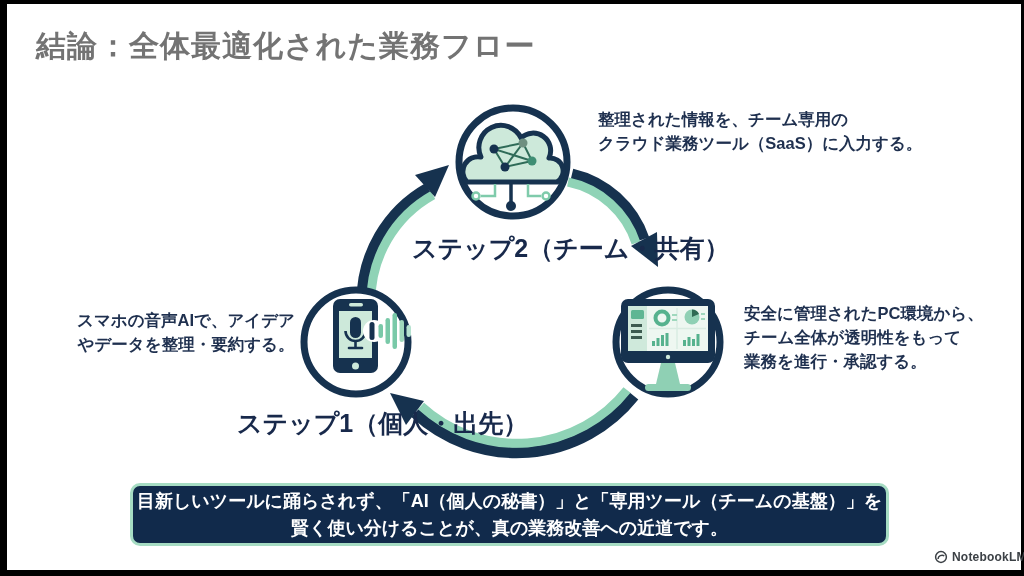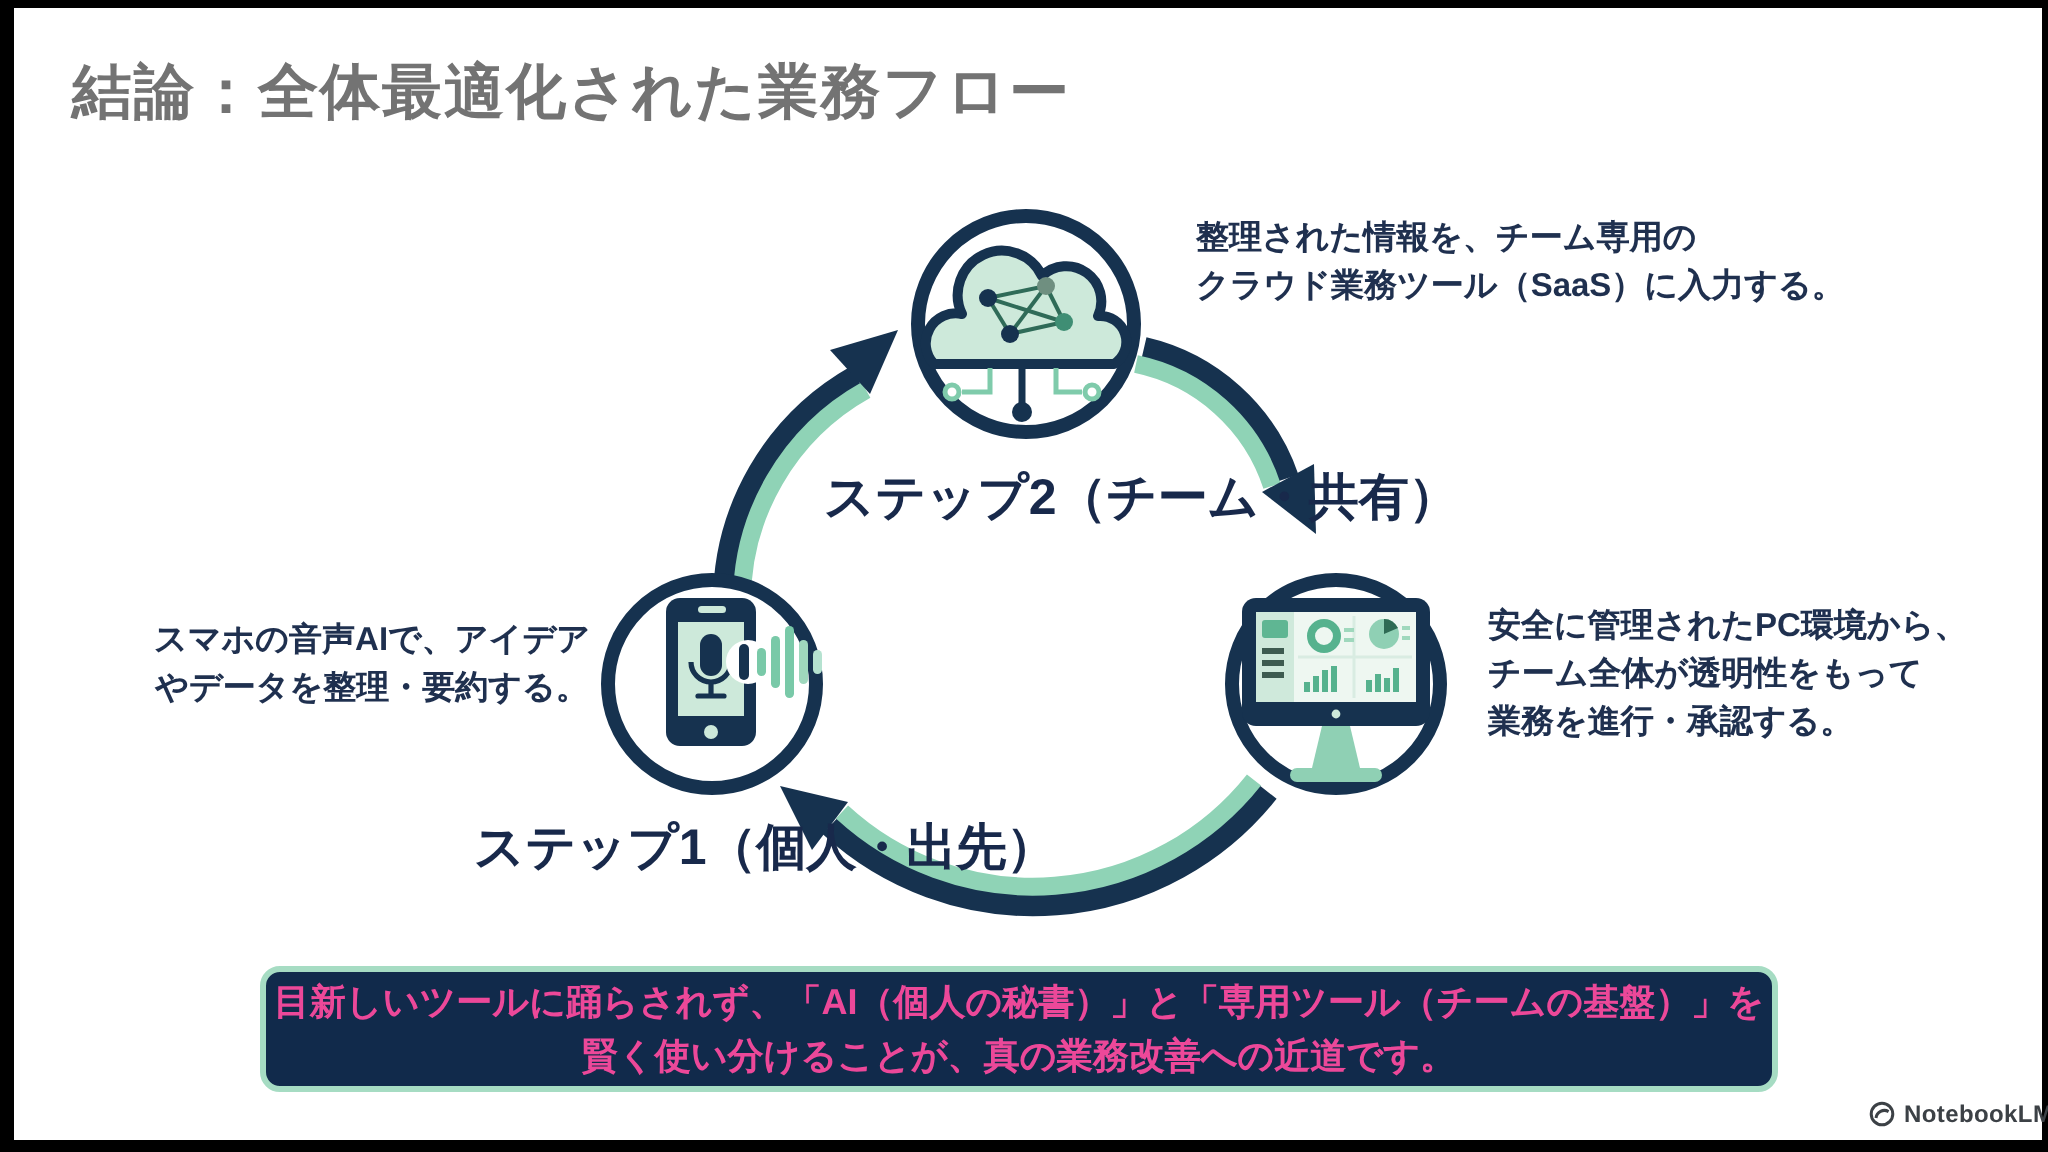--- a/index.html
+++ b/index.html
@@ -19,21 +19,21 @@
   .desc-step3{left:744px;top:302px;}
 
   .step-label{position:absolute;font-size:25px;font-weight:700;color:#18294B;white-space:nowrap;}
   .label-step1{left:205px;top:407px;margin-left:32px;}
   .label-step2{left:412px;top:232px;}
   .label-step3{left:637px;top:411px;}
 
   .conclusion{position:absolute;left:130px;top:483px;width:753px;height:57px;
               background:#112A4B;border:3px solid #A6DCC3;border-radius:10px;
               display:flex;align-items:center;justify-content:center;}
-  .conclusion span{color:#ec4899;font-size:18px;font-weight:700;line-height:27px;
+  .conclusion span{color:#ffffff;font-size:18px;font-weight:700;line-height:27px;
                    text-align:center;white-space:pre-line;}
 
   .footer{position:absolute;left:934px;top:550px;display:flex;align-items:center;gap:4px;}
   .footer span{font-size:12px;font-weight:600;color:#3C4146;letter-spacing:0.2px;}
 
   svg{display:block;}
   .diagram{position:absolute;left:0;top:0;}
 </style>
 </head>
 <body>

